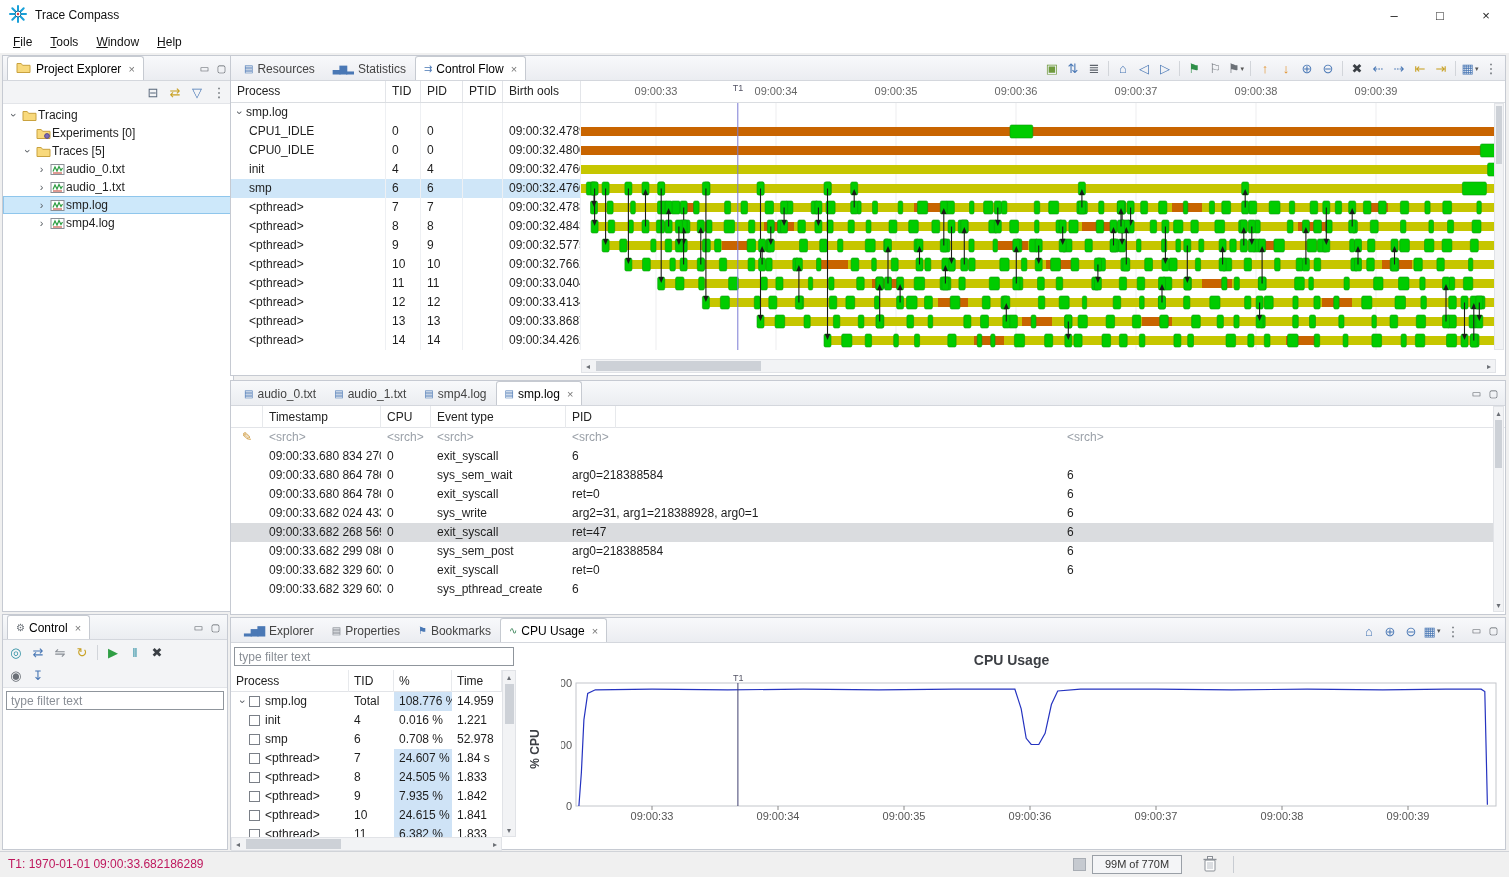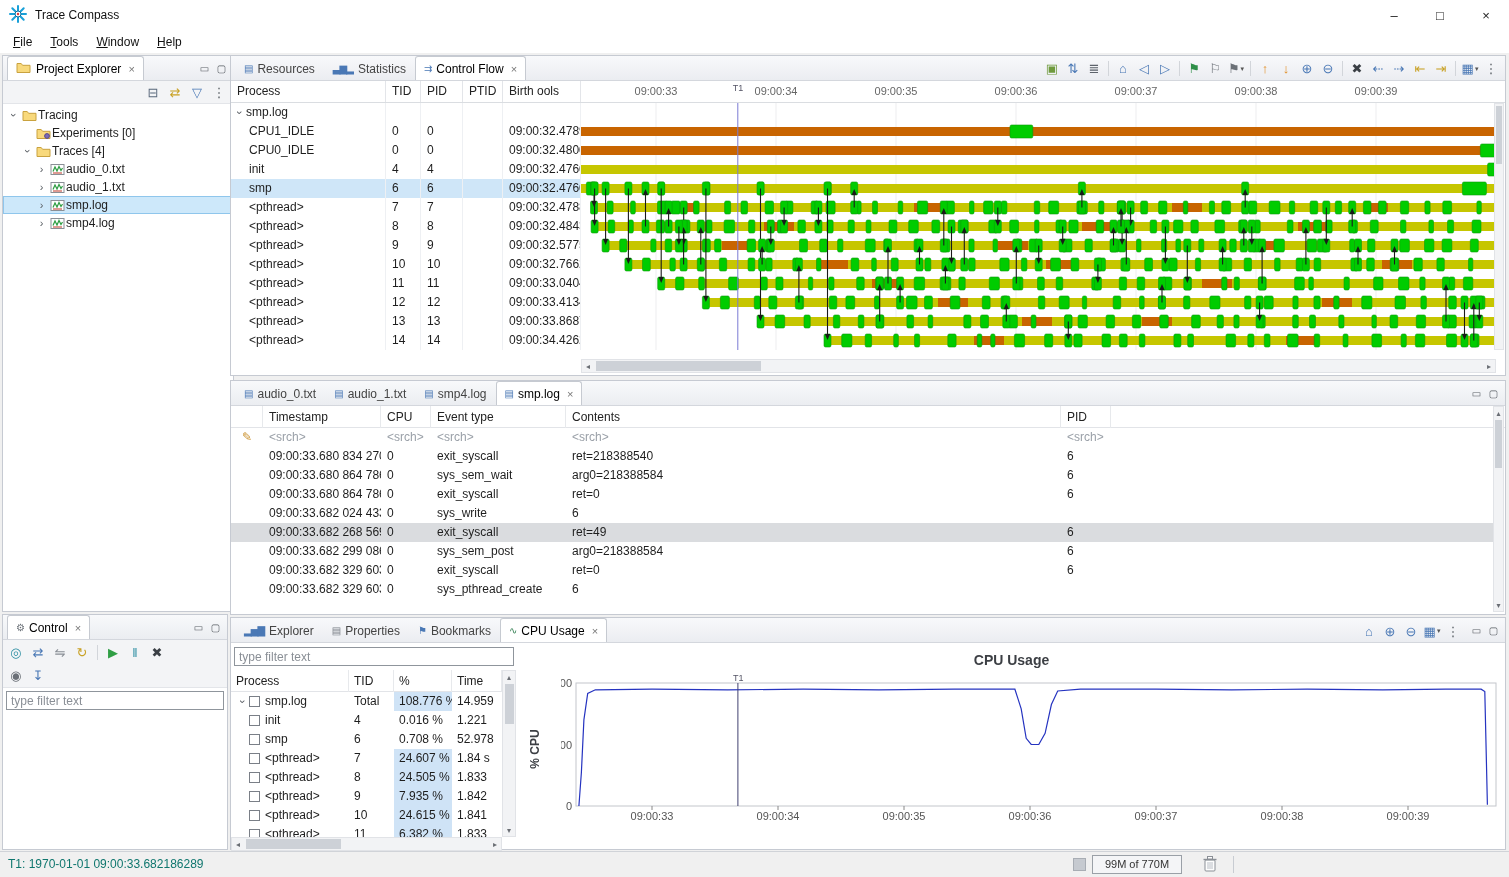--- a/index.html
+++ b/index.html
@@ -87,21 +87,21 @@
 .pct.hl{background:#cfe3f6}
 .cb{width:11px;height:11px;border:1px solid #7a7f87;background:#fff;display:inline-block;margin-right:5px;flex:none}
 #cpu-vscroll{left:271px;top:26px;width:14px;height:167px}
 #cpu-hscroll{left:0;top:193px;width:271px;height:14px}
 #bt-right{position:absolute;left:287px;top:26px;right:0;bottom:0;background:#fff}
 #cpu-title{position:absolute;left:0;right:0;top:8px;text-align:center;font-weight:bold;font-size:14px;color:#3c3f44}
 #cpu-ylabel{position:absolute;left:-22px;top:97px;width:80px;height:16px;text-align:center;transform:rotate(-90deg);font-weight:bold;font-size:12px;color:#3c3f44}
 #cpu-svg{position:absolute;left:43px;top:29px}
 
 #statusbar{position:absolute;left:0;top:851px;width:1509px;height:26px;background:#f0f0f0;border-top:1px solid #d0d3d8}
-#status-left{position:absolute;left:8px;top:0;line-height:25px;color:#0f766e}
+#status-left{position:absolute;left:8px;top:0;line-height:25px;color:#be185d}
 #heap-sq{position:absolute;left:1073px;top:6px;width:13px;height:13px;background:#c6cad0;border:1px solid #a8adb4}
 #heap-box{position:absolute;left:1092px;top:3px;width:90px;height:19px;border:1px solid #9aa0a7;background:#f4f5f7;text-align:center;line-height:17px;font-size:11px;color:#333}
 #gc-trash{position:absolute;left:1202px;top:3px}
 #status-sep{position:absolute;left:1233px;top:4px;width:1px;height:17px;background:#c8ccd2}
 </style>
 </head>
 <body>
 
 <div class="titlebar">
   <span>
@@ -179,21 +179,21 @@
         </span>
         <span>Experiments [0]</span>
       </div>
       <div class="tree-row" style="padding-left: 18px;">
         <span class="exp open">›</span>
         <span class="nicon">
           <svg width="15" height="13" viewBox="0 0 15 13">
             <path d="M1 2.5h4.2l1.4 1.8H14V11.5H1z" fill="#f8d97c" stroke="#c9a23f"></path>
           </svg>
         </span>
-        <span>Traces [4]</span>
+        <span>Traces [5]</span>
       </div>
       <div class="tree-row" style="padding-left: 32px;">
         <span class="exp">›</span>
         <span class="nicon">
           <svg width="15" height="13" viewBox="0 0 15 13">
             <rect x="1" y="1.5" width="13" height="10" fill="#fff" stroke="#8a8f96"></rect>
             <polyline points="3,8.5 5,4 7,8 9,3.5 11,7.5 12.5,5" fill="none" stroke="#2f9e44" stroke-width="1.2"></polyline>
             <line x1="3" y1="10" x2="12" y2="10" stroke="#c0392b"></line>
           </svg>
         </span>
@@ -1072,38 +1072,36 @@
     <div class="vactions">
         <span class="va">▭</span>
         <span class="va">▢</span>
       </div>
   </div>
   <div id="ev-head">
       <div class="e0"></div>
       <div class="e1">Timestamp</div>
       <div class="e2">CPU</div>
       <div class="e3">Event type</div>
-      <div class="e4">Contents</div>
       <div class="e5">PID</div>
     </div>
   <div id="ev-filter">
       <div class="e0" style="color: rgb(201, 143, 42);">✎</div>
       <div class="e1">&lt;srch&gt;</div>
       <div class="e2">&lt;srch&gt;</div>
       <div class="e3">&lt;srch&gt;</div>
       <div class="e4">&lt;srch&gt;</div>
       <div class="e5">&lt;srch&gt;</div>
     </div>
   <div id="ev-rows">
       <div class="ev-row">
         <div class="e0"></div>
         <div class="e1">09:00:33.680 834 270</div>
         <div class="e2">0</div>
         <div class="e3">exit_syscall</div>
-        <div class="e4">ret=218388540</div>
         <div class="e5">6</div>
       </div>
       <div class="ev-row">
         <div class="e0"></div>
         <div class="e1">09:00:33.680 864 786</div>
         <div class="e2">0</div>
         <div class="e3">sys_sem_wait</div>
         <div class="e4">arg0=218388584</div>
         <div class="e5">6</div>
       </div>
@@ -1113,28 +1111,29 @@
         <div class="e2">0</div>
         <div class="e3">exit_syscall</div>
         <div class="e4">ret=0</div>
         <div class="e5">6</div>
       </div>
       <div class="ev-row">
         <div class="e0"></div>
         <div class="e1">09:00:33.682 024 433</div>
         <div class="e2">0</div>
         <div class="e3">sys_write</div>
+        <div class="e4">arg2=31, arg1=218388928, arg0=1</div>
         <div class="e5">6</div>
       </div>
       <div class="ev-row sel">
         <div class="e0"></div>
         <div class="e1">09:00:33.682 268 569</div>
         <div class="e2">0</div>
         <div class="e3">exit_syscall</div>
-        <div class="e4">ret=49</div>
+        <div class="e4">ret=47</div>
         <div class="e5">6</div>
       </div>
       <div class="ev-row">
         <div class="e0"></div>
         <div class="e1">09:00:33.682 299 086</div>
         <div class="e2">0</div>
         <div class="e3">sys_sem_post</div>
         <div class="e4">arg0=218388584</div>
         <div class="e5">6</div>
       </div>

